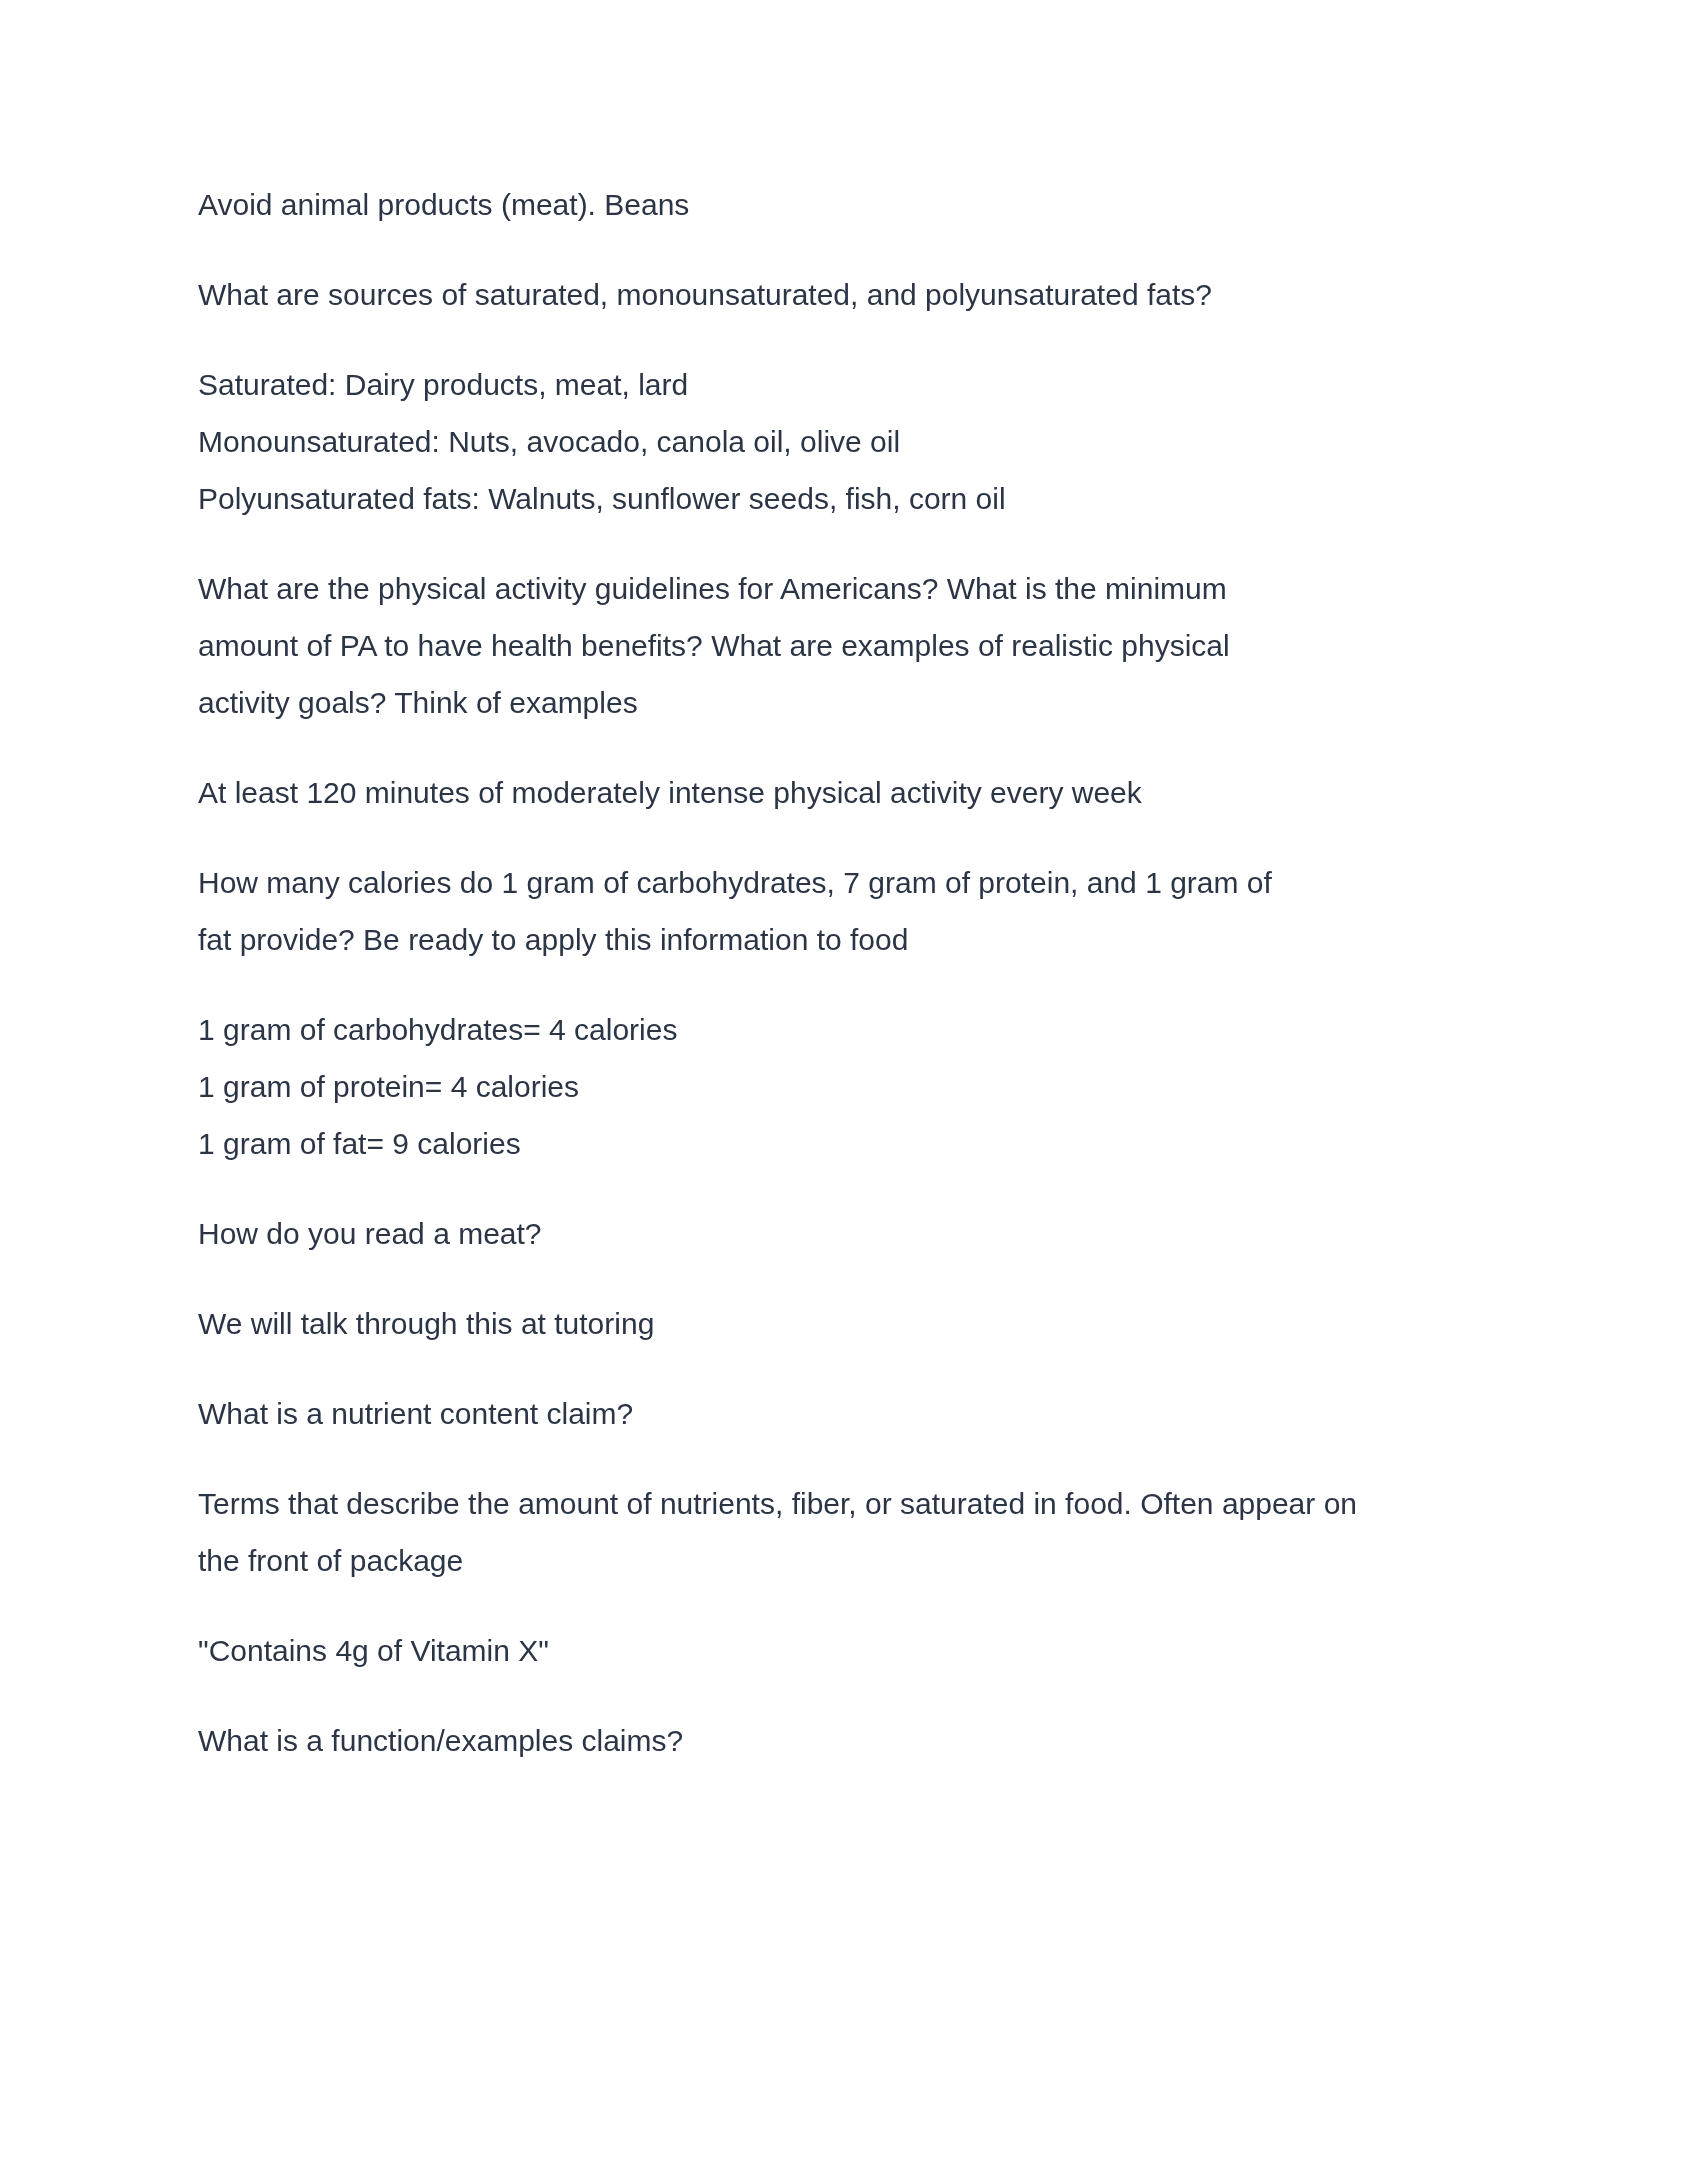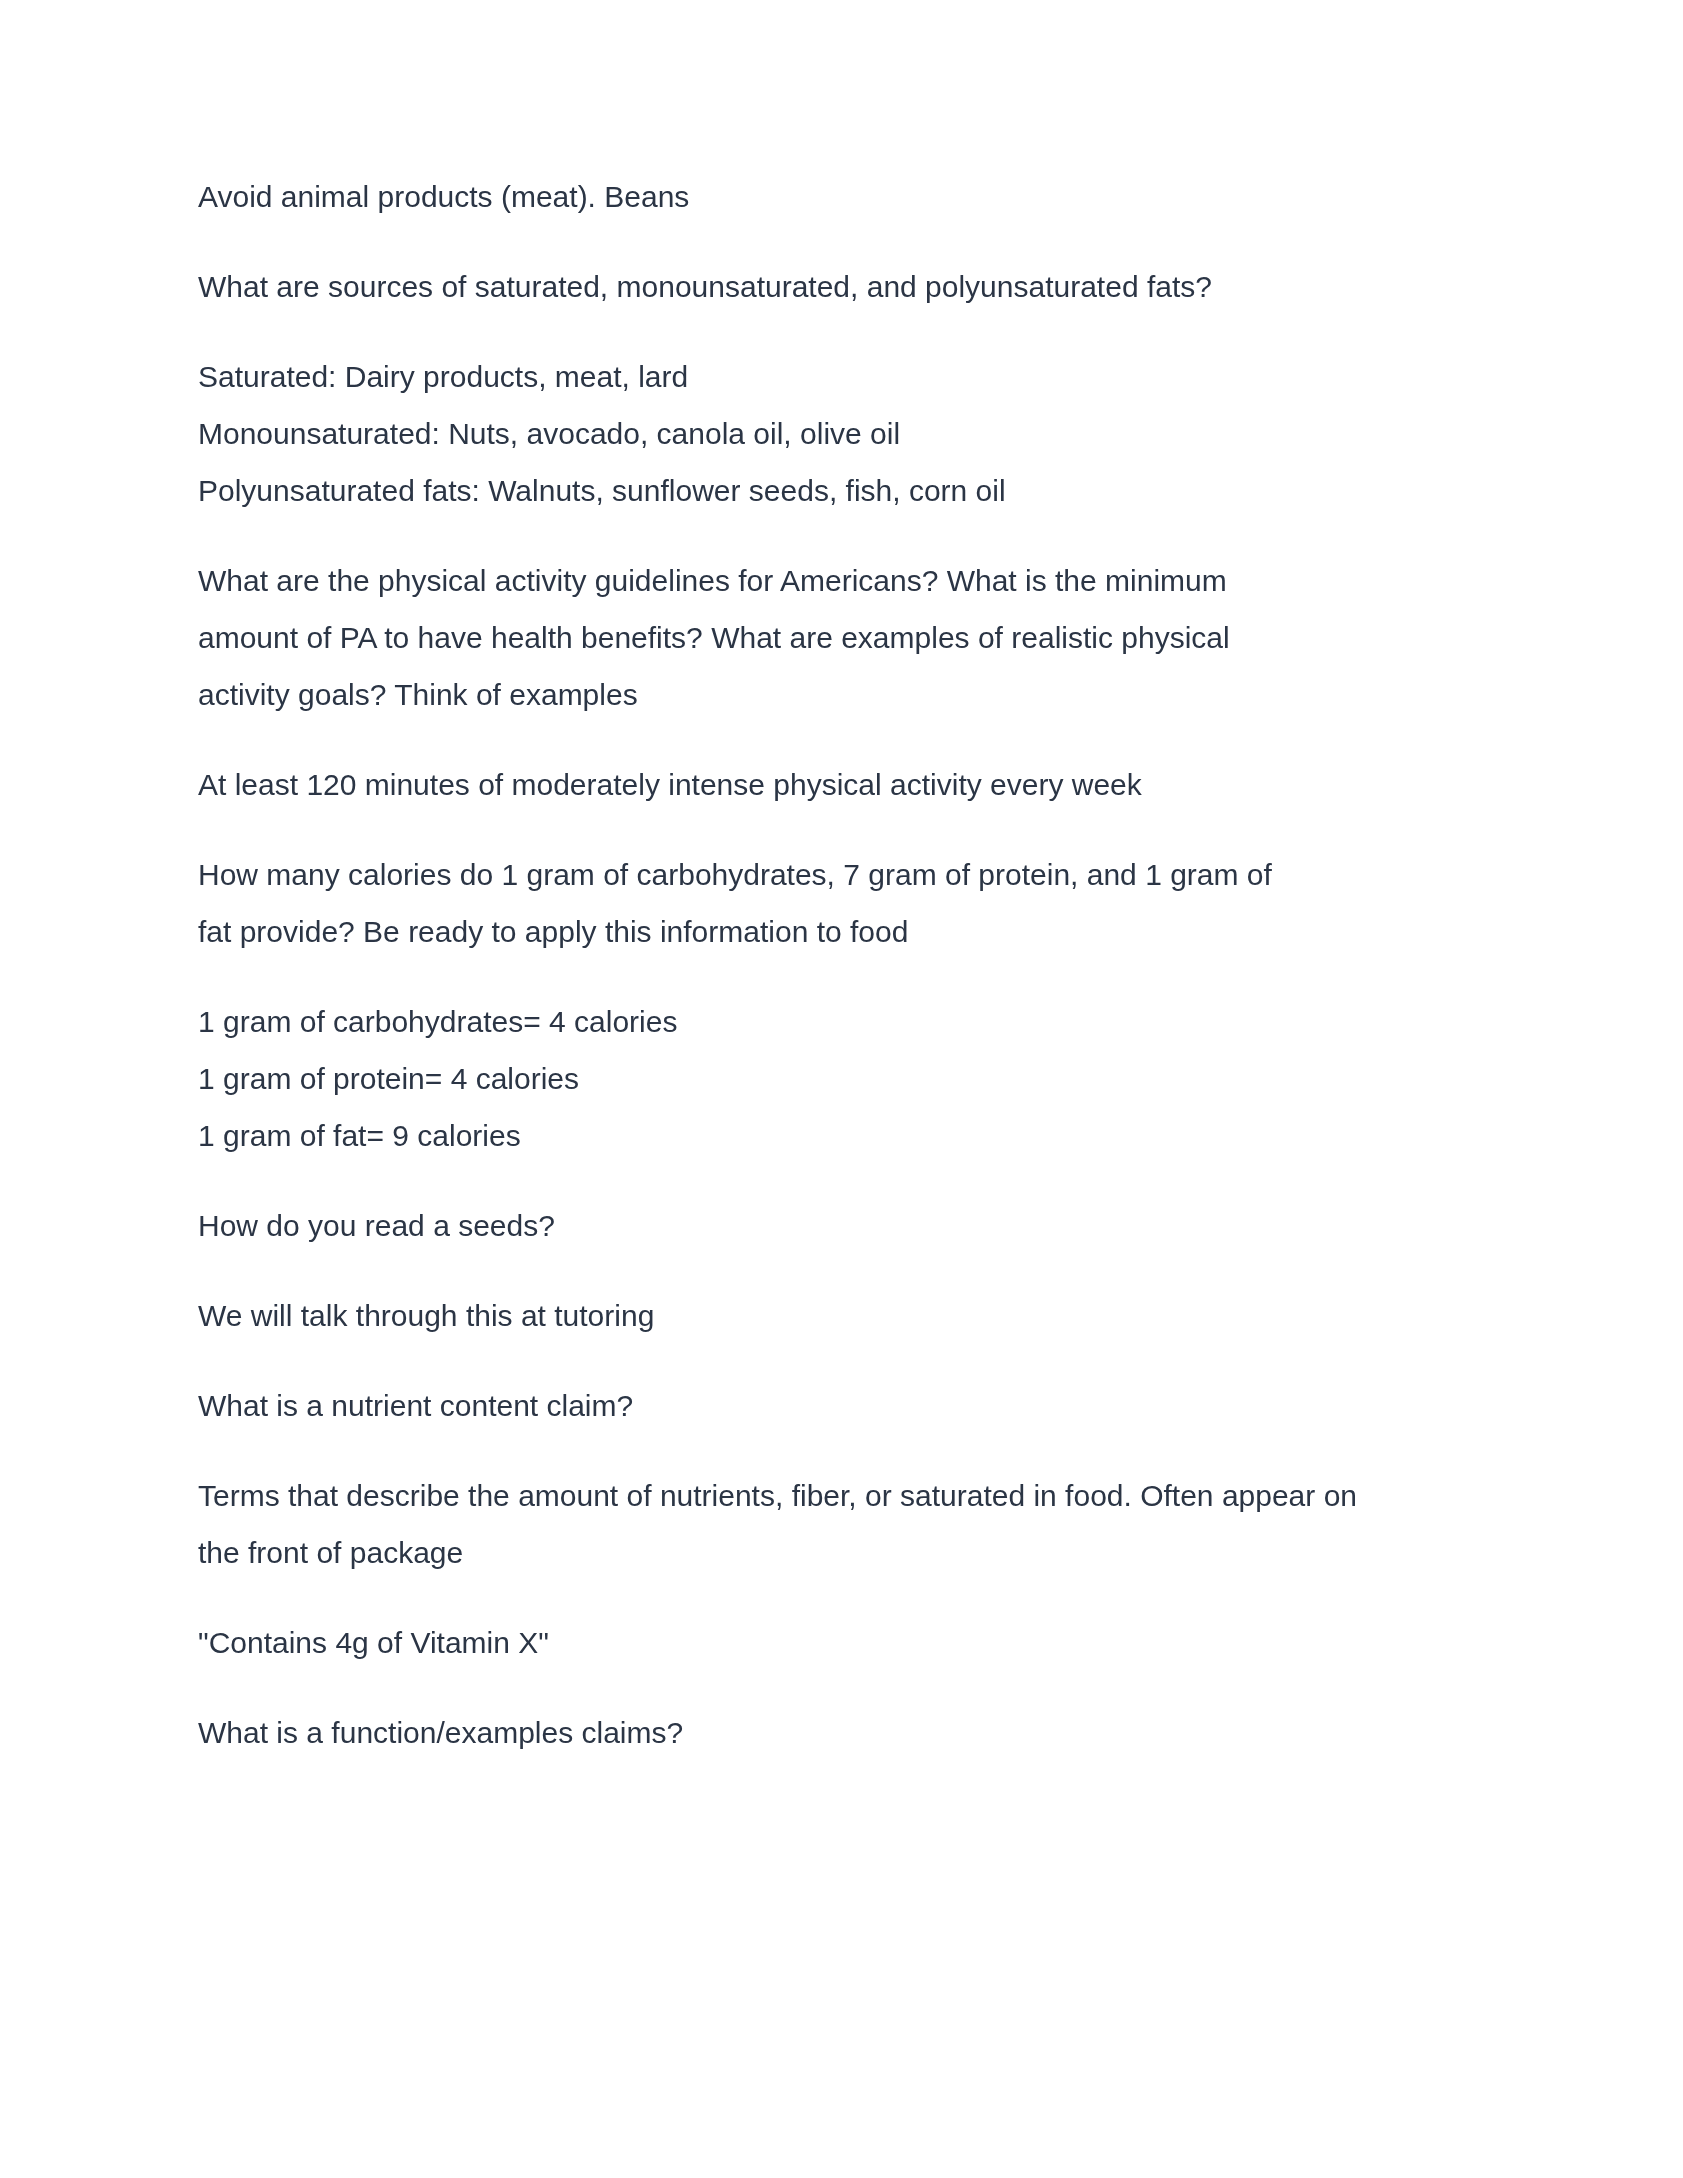--- a/index.html
+++ b/index.html
@@ -10,21 +10,21 @@
   .page {
     position: relative;
     width: 1683px;
     height: 2178px;
     background: #ffffff;
     overflow: hidden;
   }
   .content {
     position: absolute;
     left: 198px;
-    top: 168px;
+    top: 176px;
     width: 1307px;
   }
   .content p {
     font-family: "Liberation Sans", sans-serif;
     font-size: 30px;
     line-height: 57px;
     font-weight: 400;
     color: var(--text-color, #2b3545);
     margin: 0 0 33px 0;
     white-space: pre-line;
@@ -48,21 +48,21 @@
 Polyunsaturated fats: Walnuts, sunflower seeds, fish, corn oil</p>
     <p class="question">What are the physical activity guidelines for Americans? What is the minimum
 amount of PA to have health benefits? What are examples of realistic physical
 activity goals? Think of examples</p>
     <p class="answer">At least 120 minutes of moderately intense physical activity every week</p>
     <p class="question">How many calories do 1 gram of carbohydrates, 7 gram of protein, and 1 gram of
 fat provide? Be ready to apply this information to food</p>
     <p class="answer">1 gram of carbohydrates= 4 calories
 1 gram of protein= 4 calories
 1 gram of fat= 9 calories</p>
-    <p class="question">How do you read a seeds?</p>
+    <p class="question">How do you read a meat?</p>
     <p class="answer">We will talk through this at tutoring</p>
     <p class="question">What is a nutrient content claim?</p>
     <p class="answer">Terms that describe the amount of nutrients, fiber, or saturated in food. Often appear on
 the front of package</p>
     <p class="answer extra-gap">"Contains 4g of Vitamin X"</p>
     <p class="question">What is a function/examples claims?</p>
   </div>
 </div>
 
 

